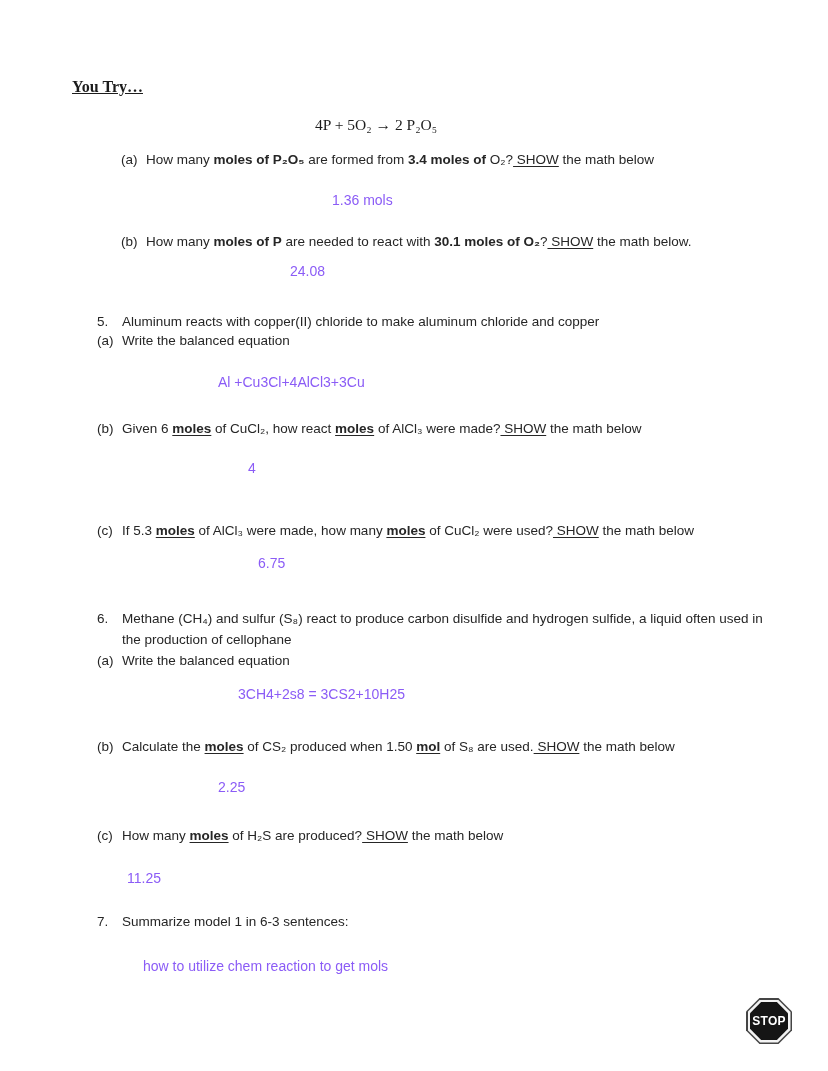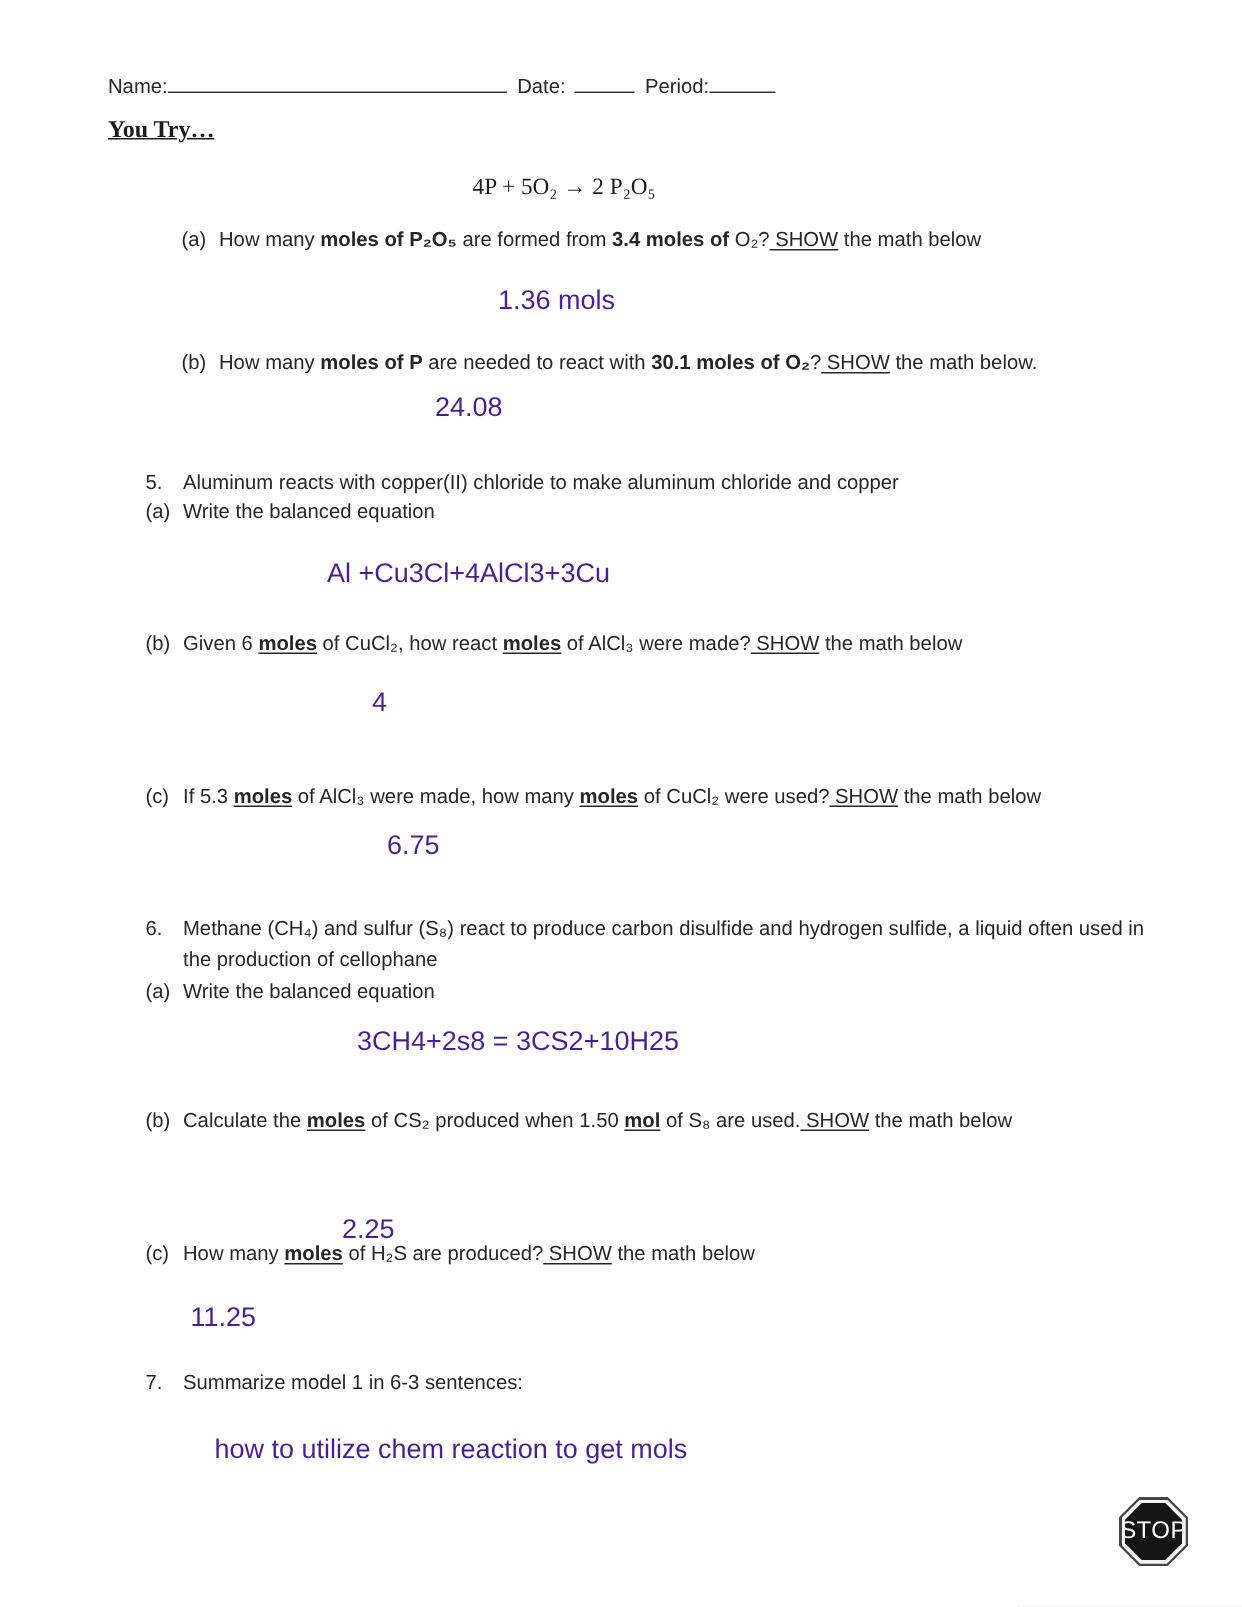--- a/index.html
+++ b/index.html
@@ -9,37 +9,34 @@
     color:#262626;overflow:hidden;margin:0;
   }
   .line{position:absolute;white-space:nowrap;line-height:17px;}
   .sans{font-size:13.5px;}
   .serif{font-family:"Liberation Serif","DejaVu Serif",serif;font-size:15.5px;color:#1c1c1c;}
   .title{font-weight:bold;text-decoration:underline;font-size:16px;}
   .num-label{display:inline-block;width:25px;}
   .sub-label{display:inline-block;width:25px;}
   .b{font-weight:700;}
   .u{text-decoration:underline;text-underline-offset:2px;}
-  .answer{font-size:18px;color:#4c1d95;}
+  .answer{font-size:14px;color:#8b5cf6;}
   .blank{display:inline-block;border-bottom:1.4px solid #3a3a3a;height:13px;vertical-align:baseline;}
   .octa{clip-path:polygon(29.3% 0,70.7% 0,100% 29.3%,100% 70.7%,70.7% 100%,29.3% 100%,0 70.7%,0 29.3%);}
   .stop-outer{position:absolute;left:746px;top:998px;width:46px;height:46px;
     background:#454545;padding:1.5px;box-sizing:border-box;}
   .stop-ring{width:100%;height:100%;background:#f4f4f4;padding:2.5px;box-sizing:border-box;}
   .stop-core{width:100%;height:100%;background:#151515;display:flex;align-items:center;justify-content:center;}
-  .stop-text{color:#ffffff;font-weight:400;font-size:16px;letter-spacing:0.3px;font-family:"Liberation Sans",sans-serif;}
+  .stop-text{color:#ffffff;font-weight:700;font-size:12px;letter-spacing:0.3px;font-family:"Liberation Sans",sans-serif;}
 </style>
 </head>
 <body>
 
 <div class="page">
 
-  <div class="line sans" style="left:72px;top:48px;">
-    <span>Name:</span><span class="blank" style="width:226px;"></span><span style="margin-left:7px;">Date:</span><span class="blank" style="width:40px;margin-left:6px;"></span><span style="margin-left:7px;">Period:</span><span class="blank" style="width:44px;"></span>
-  </div>
 
   <div class="line serif title" style="left:72px;top:78px;">You Try…</div>
 
   <div class="line serif" style="left:315px;top:116px;">4P + 5O₂ → 2 P₂O₅</div>
 
   <div class="line sans" style="left:121px;top:151px;">
     <span class="sub-label">(a)</span><span><span>How many </span><span class="b">moles of P₂O₅</span><span> are formed from </span><span class="b">3.4 moles of</span><span> O₂?</span><span class="u"> SHOW</span><span> the math below</span></span>
   </div>
   <div class="line sans answer" style="left:332px;top:192px;">1.36 mols</div>
 
@@ -72,21 +69,21 @@
   <div class="line sans" style="left:122px;top:631px;">the production of cellophane</div>
 
   <div class="line sans" style="left:97px;top:652px;">
     <span class="sub-label">(a)</span><span><span>Write the balanced equation</span></span>
   </div>
   <div class="line sans answer" style="left:238px;top:686px;">3CH4+2s8 = 3CS2+10H25</div>
 
   <div class="line sans" style="left:97px;top:738px;">
     <span class="sub-label">(b)</span><span><span>Calculate the </span><span class="b u">moles</span><span> of CS₂ produced when 1.50 </span><span class="b u">mol</span><span> of S₈ are used.</span><span class="u"> SHOW</span><span> the math below</span></span>
   </div>
-  <div class="line sans answer" style="left:228px;top:779px;margin-top:32px;">2.25</div>
+  <div class="line sans answer" style="left:218px;top:779px;">2.25</div>
 
   <div class="line sans" style="left:97px;top:827px;">
     <span class="sub-label">(c)</span><span><span>How many </span><span class="b u">moles</span><span> of H₂S are produced?</span><span class="u"> SHOW</span><span> the math below</span></span>
   </div>
   <div class="line sans answer" style="left:127px;top:870px;">11.25</div>
 
   <div class="line sans" style="left:97px;top:913px;">
     <span class="num-label">7.</span><span>Summarize model 1 in 6-3 sentences:</span>
   </div>
   <div class="line sans answer" style="left:143px;top:958px;">how to utilize chem reaction to get mols</div>

